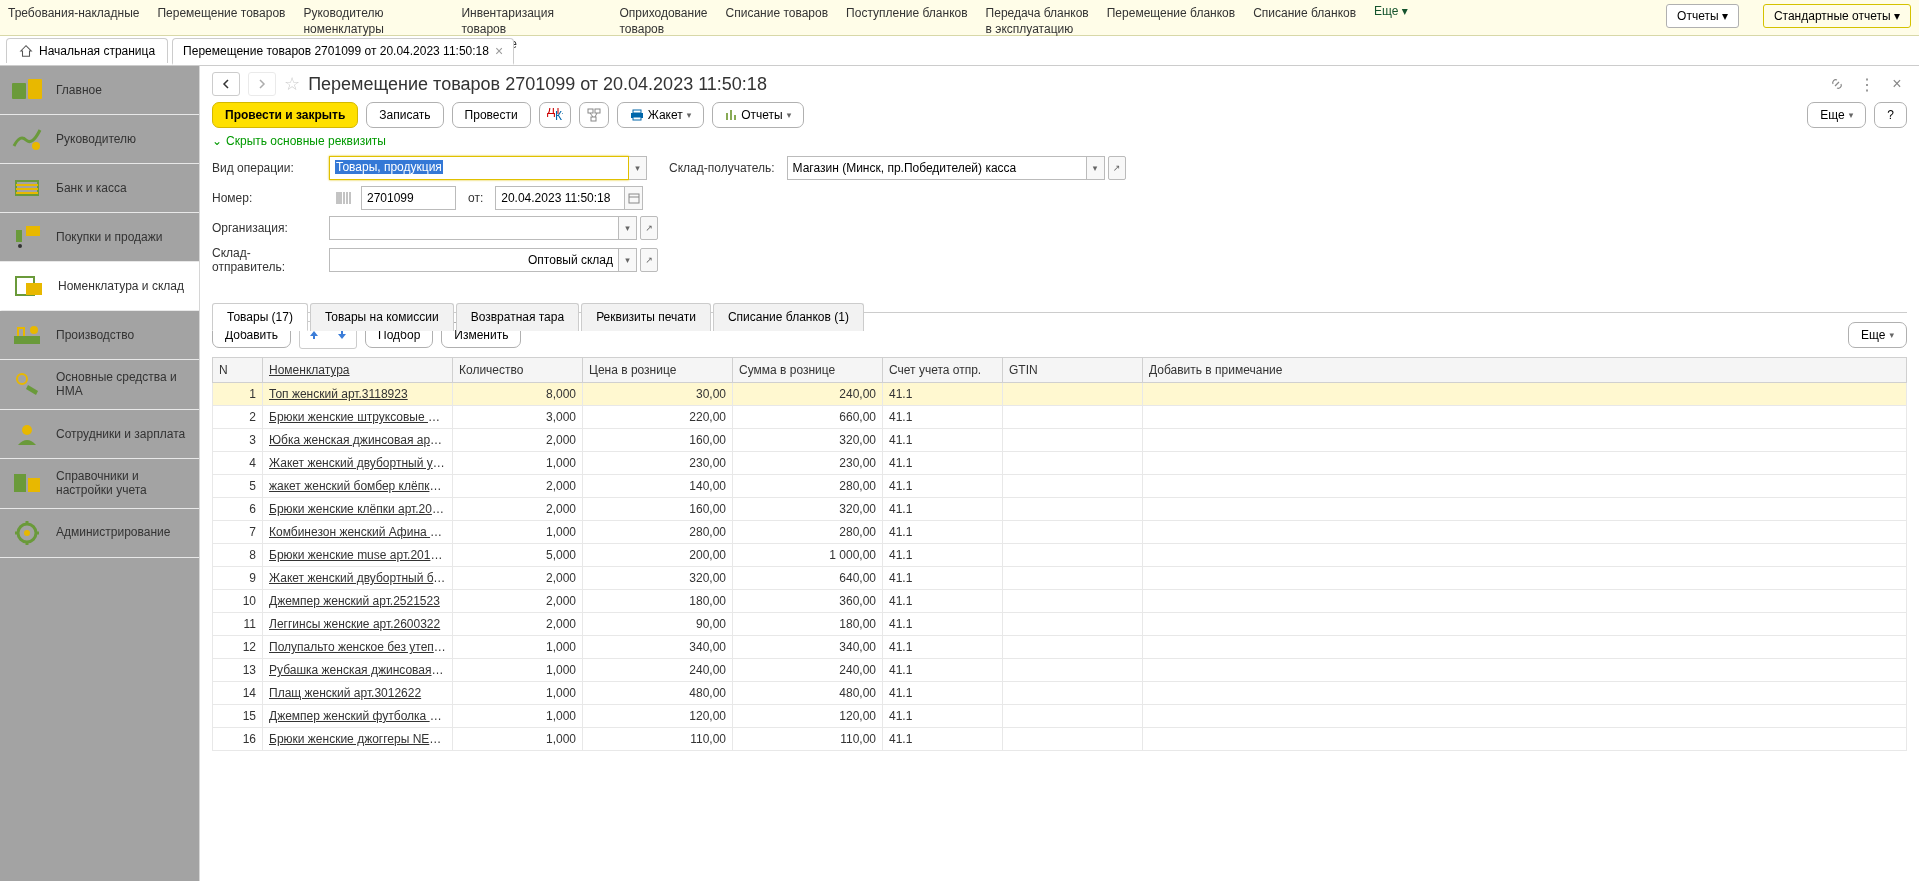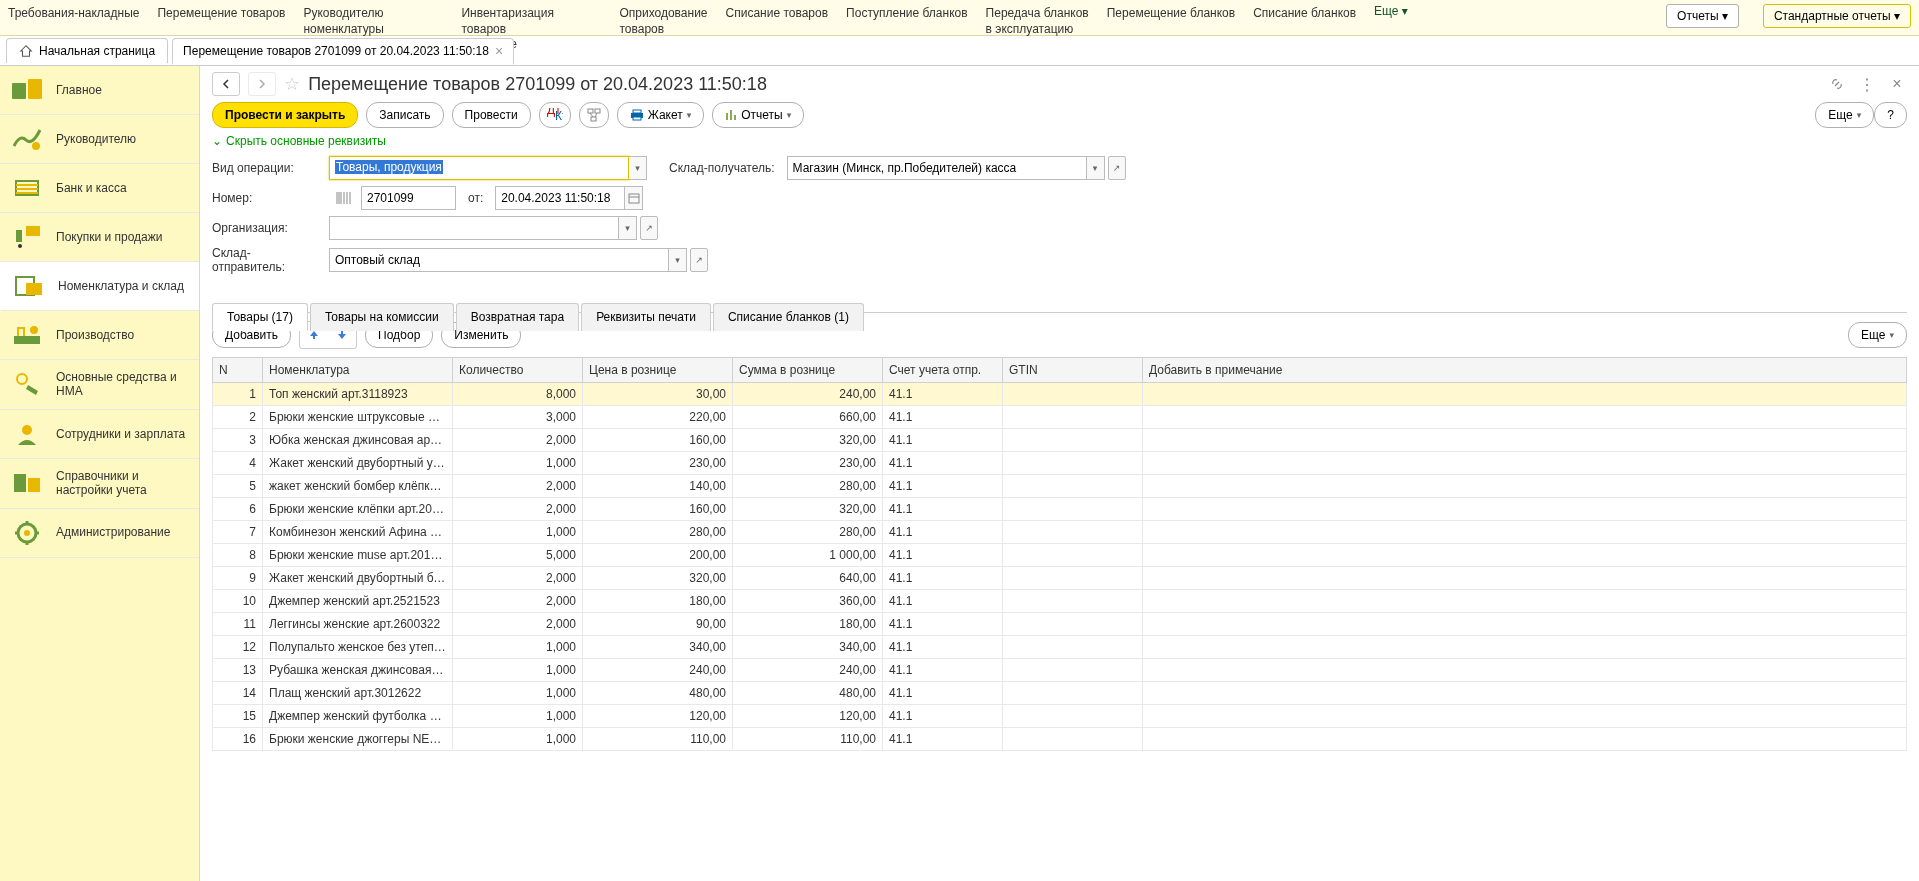--- a/index.html
+++ b/index.html
@@ -18,43 +18,43 @@
 .doc-tabs-row { background: #fff; border-bottom: 1px solid #ccc; display: flex; align-items: center; height: 30px; padding-left: 6px; }
 .home-tab { display:flex; align-items:center; gap:6px; padding: 5px 12px; border:1px solid #ccc; border-bottom:none; background:#fff; cursor:pointer; border-radius:4px 4px 0 0;}
 .home-icon { width:14px; height:14px; }
 .doc-tab { display:flex; align-items:center; gap:6px; padding:5px 10px; border:1px solid #ccc; border-bottom:2px solid #fff; background:#fff; margin-left:4px; border-radius:4px 4px 0 0; position:relative; top:1px;}
 .doc-tab-close { color:#999; cursor:pointer; font-size:14px; line-height:1; }
 
 
 .main-area { display:flex; height: calc(100vh - 66px); }
 
 
-.sidebar { width: 200px; background: #fef9c3; border-right:1px solid #d6d6d6; overflow-y:auto; }
+.sidebar { width: 200px; background: #a3a3a3; border-right:1px solid #d6d6d6; overflow-y:auto; }
 .sidebar-item { display:flex; align-items:center; gap:12px; padding:10px 10px; cursor:pointer; border-bottom:1px solid #e8e8e8; }
 .sidebar-item.active { background:#fff; border-left:3px solid #fff; margin-left:-1px;}
 .sidebar-icon { width:34px; height:28px; flex-shrink:0; display:flex; align-items:center; justify-content:center; }
 .sidebar-label { color:#333; line-height:1.2; }
 
 
 .content { flex:1; padding: 6px 12px 0 12px; overflow:auto; background:#fff; }
 .content-header { display:flex; align-items:center; gap:8px; margin-bottom:6px; }
 .nav-btn { width:28px; height:24px; border:1px solid #ccc; background:#fff; border-radius:3px; cursor:pointer; display:inline-flex; align-items:center; justify-content:center; }
 .nav-btn.disabled { opacity:0.4; }
 .star-icon { color:#ccc; font-size:18px; }
 .page-title { font-size:18px; font-weight:normal; color:#333; }
 .header-right { margin-left:auto; display:flex; gap:10px; align-items:center; }
 .icon-btn-small { width:20px; height:20px; color:#888; cursor:pointer; display:inline-flex; align-items:center; justify-content:center; font-size:16px; }
 
 
 .toolbar { display:flex; gap:8px; align-items:center; margin-bottom:6px; }
-.btn { border:1px solid #b0b0b0; background:#fff; padding:5px 12px; border-radius:12px; cursor:pointer; display:inline-flex; align-items:center; gap:4px;}
+.btn { border:1px solid #b0b0b0; background:#fff; padding:5px 12px; border-radius:7px; cursor:pointer; display:inline-flex; align-items:center; gap:4px;}
 .btn.primary { background:#ffe000; border-color:#d4b800; font-weight:bold; }
 .btn.icon-only { padding:5px 7px; }
 .caret::after { content:" ▾"; color:#666; font-size:9px;}
-.toolbar-right { margin-left:auto; display:flex; padding-left:28px;}
+.toolbar-right { margin-left:auto; display:flex; gap:8px;padding-left:28px;}
 
 
 .toggle-link { color:#009900; cursor:pointer; margin-bottom:8px; display:inline-flex; align-items:center; gap:4px;}
 .toggle-link::before { content:"⌄"; color:#009900; }
 
 
 .form-row { display:flex; align-items:center; gap:12px; margin-bottom:6px; }
 .field-label { color:#333; width:105px; text-align:left; }
 .field-label.short { width:auto; }
 .input-group { display:flex; align-items:center; position:relative; }
@@ -75,21 +75,21 @@
 .table-toolbar { display:flex; gap:8px; padding:8px 0; align-items:center;}
 .arrow-btn-group { display:flex; gap:4px; border:1px solid #ccc; border-radius:3px; padding:2px;}
 .arrow-btn { width:24px; height:22px; background:#fff; border:none; cursor:pointer; display:inline-flex; align-items:center; justify-content:center;}
 
 
 .data-table { width:100%; border-collapse:collapse; border:1px solid #d0d0d0;}
 .data-table th { background:#f5f5f5; border:1px solid #d0d0d0; padding:5px 6px; text-align:left; font-weight:normal; color:#333; font-size:12px;}
 .data-table td { border:1px solid #e8e8e8; padding:4px 6px; color:#333; white-space:nowrap; overflow:hidden; text-overflow:ellipsis;}
 .data-table tr.selected td { background:#fff8d0; }
 .col-n { width:50px; text-align:right;}
-.col-name { width:190px; max-width:190px;}
+.col-name { width:190px; max-width:190px;text-decoration:underline;}
 .col-qty { width:130px; text-align:right;}
 .col-price { width:150px; text-align:right;}
 .col-sum { width:150px; text-align:right;}
 .col-acct { width:120px;}
 .col-gtin { width:140px;}
 .col-note {}
 
 svg { display:block; }
 </style>
 </head>
@@ -356,21 +356,21 @@
       <div class="input-group">
         <input class="text-input" style="width: 290px;" value="">
         <button class="combo-btn">▾</button>
         <button class="combo-btn detached">↗</button>
       </div>
     </div>
 
     <div class="form-row">
       <span class="field-label">Склад-отправитель:</span>
       <div class="input-group">
-        <input class="text-input" style="width: 340px;" value="Оптовый склад">
+        <input class="text-input" style="width: 290px; text-align: right;" value="Оптовый склад">
         <button class="combo-btn">▾</button>
         <button class="combo-btn detached">↗</button>
       </div>
     </div>
 
     
     <div class="tabs" id="detail-tabs">
         <div class="tab active">Товары (17)</div>
         <div class="tab">Товары на комиссии</div>
         <div class="tab">Возвратная тара</div>

